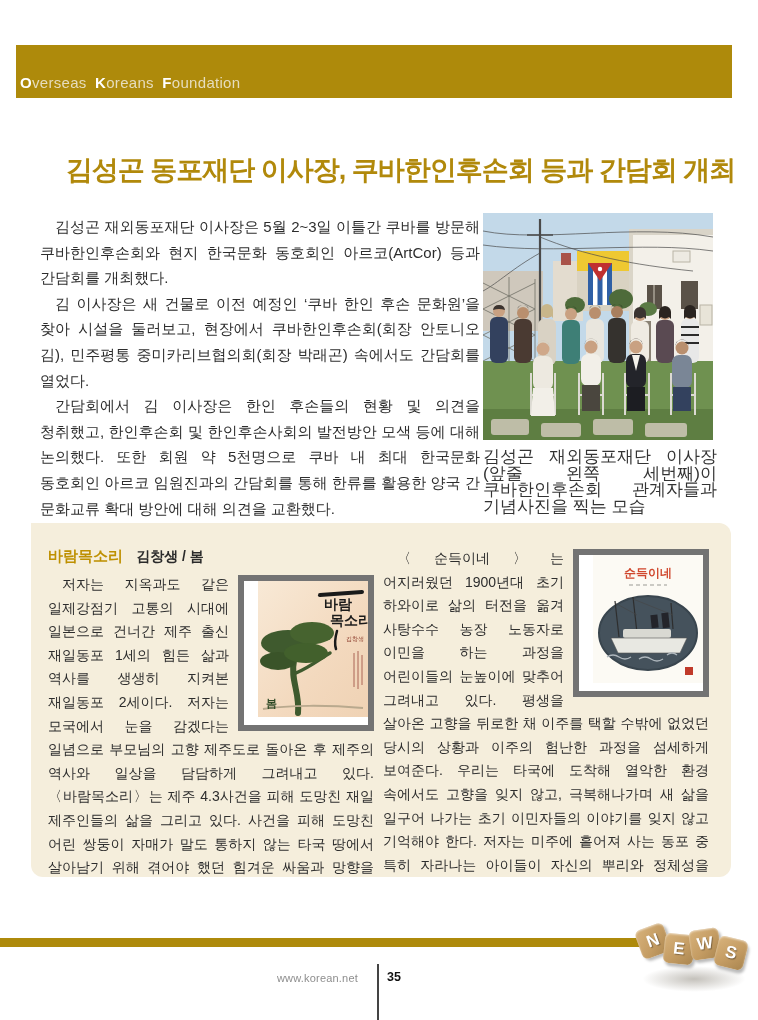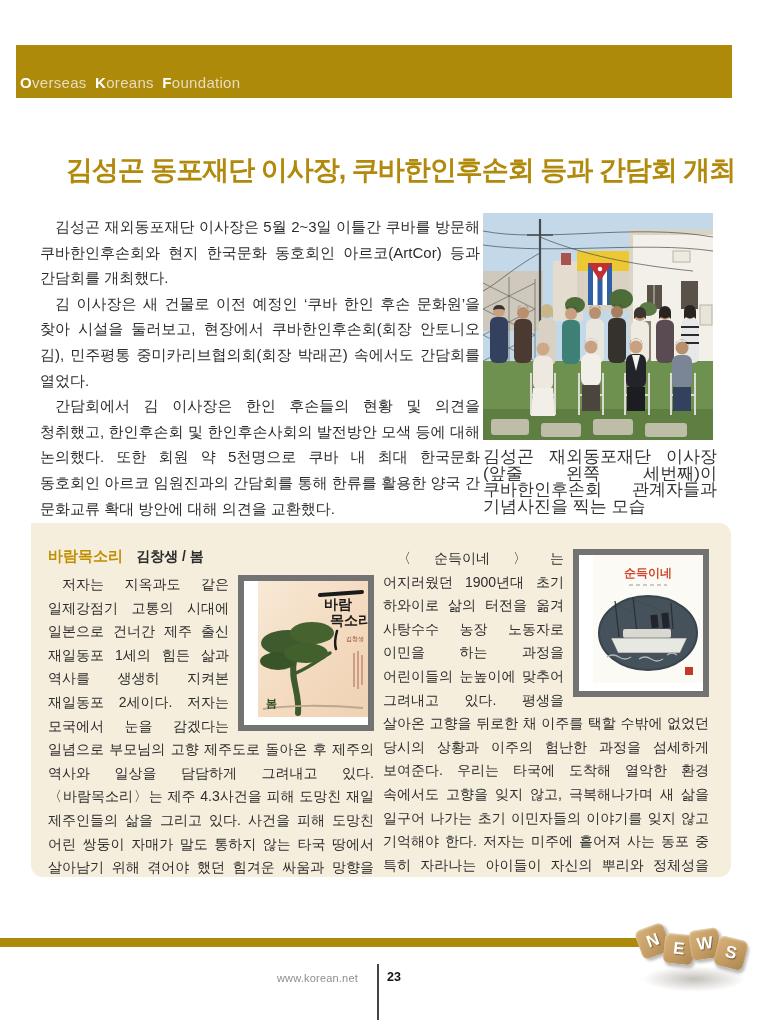--- a/index.html
+++ b/index.html
@@ -355,13 +355,13 @@
 <div class="news-graphic">
   <div class="news-shadow"></div>
   <div class="news-block news-n">N</div>
   <div class="news-block news-e">E</div>
   <div class="news-block news-w">W</div>
   <div class="news-block news-s">S</div>
 </div>
 
 <a class="footer-url" href="#">www.korean.net</a>
 <div class="footer-divider"></div>
-<div class="footer-page">23</div>
+<div class="footer-page">35</div>
 
 </body></html>

